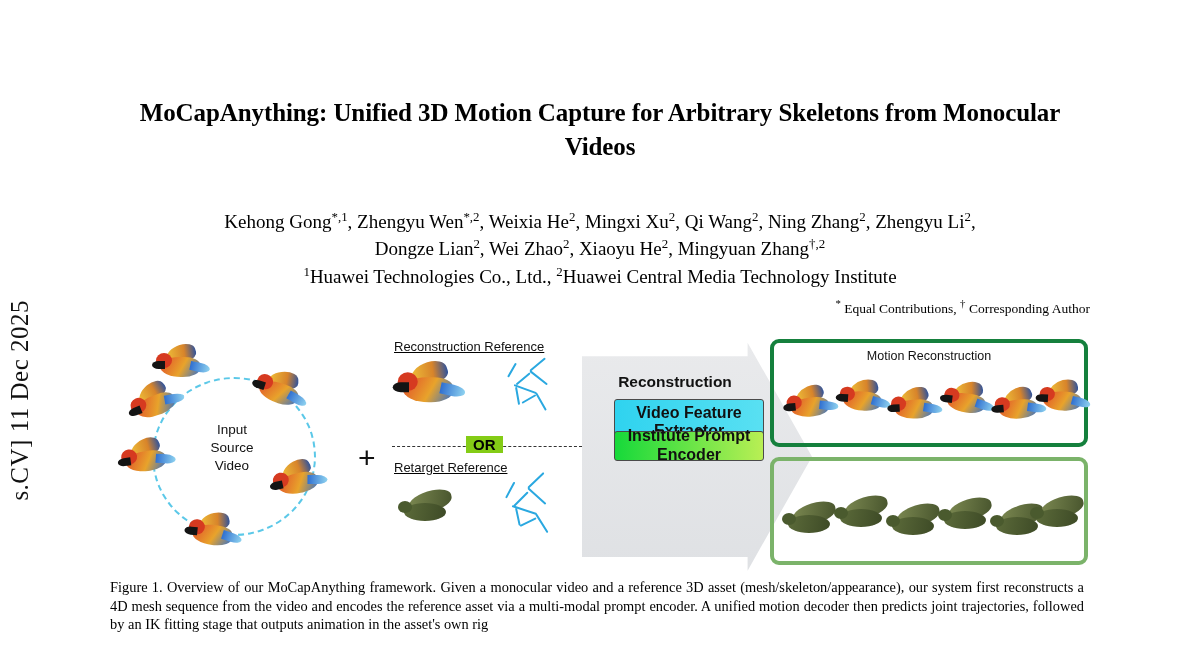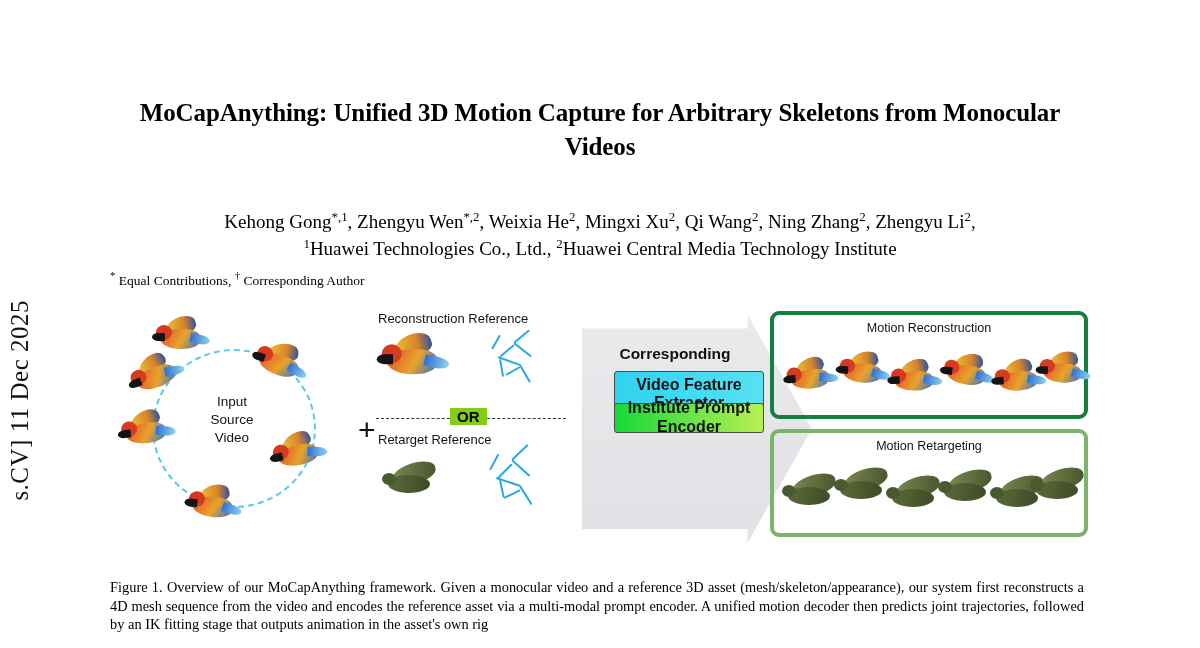--- a/index.html
+++ b/index.html
@@ -57,21 +57,21 @@
   .authors sup { font-size: 0.68em; vertical-align: super; }
 
   .affil {
     text-align: center;
     font-size: 19px;
     line-height: 1.45;
   }
 
   .notes {
     margin-top: 6px;
-    text-align: left;
+    text-align: right;
     font-size: 13.5px;
   }
   .notes sup { font-size: 0.8em; vertical-align: super; }
 
   
   .figure {
     position: relative;
     margin-top: 22px;
     height: 236px;
   }
@@ -153,24 +153,25 @@
     left: 248px;
     top: 102px;
     font-size: 30px;
     font-family: "Liberation Sans", sans-serif;
     color: #111;
   }
 
   
   .refcol {
     position: absolute;
-    left: 266px;
+    left: 282px;
     top: 0;
     width: 190px;
     height: 232px;
+    text-decoration: underline;
   }
   .ref-title {
     font-family: "Liberation Sans", sans-serif;
     font-size: 13px;
     color: #111;
     text-align: left;
     margin-left: 2px;
   }
   .ref-row {
     position: relative;
@@ -326,20 +327,21 @@
 <body>
 
 <div class="arxiv-stamp">s.CV]  11 Dec 2025</div>
 
 <div class="page">
 
   <h1 class="title">MoCapAnything: Unified 3D Motion Capture for Arbitrary Skeletons from Monocular Videos</h1>
 
   <div class="authors">
     <div>Kehong Gong<sup>*,1</sup>, Zhengyu Wen<sup>*,2</sup>, Weixia He<sup>2</sup>, Mingxi Xu<sup>2</sup>, Qi Wang<sup>2</sup>, Ning Zhang<sup>2</sup>, Zhengyu Li<sup>2</sup>,</div>
+    <div>Dongze Lian<sup>2</sup>, Wei Zhao<sup>2</sup>, Xiaoyu He<sup>2</sup>, Mingyuan Zhang<sup>†,2</sup></div>
     <div class="affil"><sup>1</sup>Huawei Technologies Co., Ltd., <sup>2</sup>Huawei Central Media Technology Institute</div>
   </div>
 
   <div class="notes"><sup>*</sup> Equal Contributions, <sup>†</sup> Corresponding Author</div>
 
   <div class="figure">
 
     <div class="cycle">
       <div class="cycle-ring"></div>
       <div class="cycle-label">Input<br>Source<br>Video</div>
@@ -432,21 +434,21 @@
           <i style="left:14px; top:26px; width:18px; transform:rotate(78deg);"></i>
           <i style="left:18px; top:44px; width:18px; transform:rotate(-26deg);"></i>
           <i style="left:34px; top:32px; width:22px; transform:rotate(58deg);"></i>
           <i style="left:4px;  top:16px; width:18px; transform:rotate(-62deg);"></i>
         </div>
       </div>
     </div>
 
     <div class="arrow-block">
       <div class="arrow-shape"></div>
-      <div class="pipeline-title">Corresponding</div>
+      <div class="pipeline-title">Reconstruction</div>
       <div class="mod mod1">Video Feature Extractor</div>
       <div class="mod mod2">Institute Prompt Encoder</div>
     </div>
 
     <div class="outputs">
       <div class="out-panel">
         <div class="out-title">Motion Reconstruction</div>
         <div class="strip">
           <div class="bird" style="left:0px;   top:12px; transform:scale(.95) rotate(-6deg);">
               <div class="wing"></div>
@@ -487,21 +489,20 @@
               <div class="wing"></div>
               <div class="body"></div>
               <div class="tail"></div>
               <div class="head"></div>
               <div class="beak"></div>
             </div>
         </div>
       </div>
 
       <div class="out-panel second">
-        <div class="out-title">Motion Retargeting</div>
         <div class="strip">
           <div class="mesh-bird" style="position:absolute; left:0px;   top:10px;">
               <div class="mb-wing"></div>
               <div class="mb-body"></div>
               <div class="mb-head"></div>
             </div>
           <div class="mesh-bird" style="position:absolute; left:52px;  top:4px;">
               <div class="mb-wing"></div>
               <div class="mb-body"></div>
               <div class="mb-head"></div>

